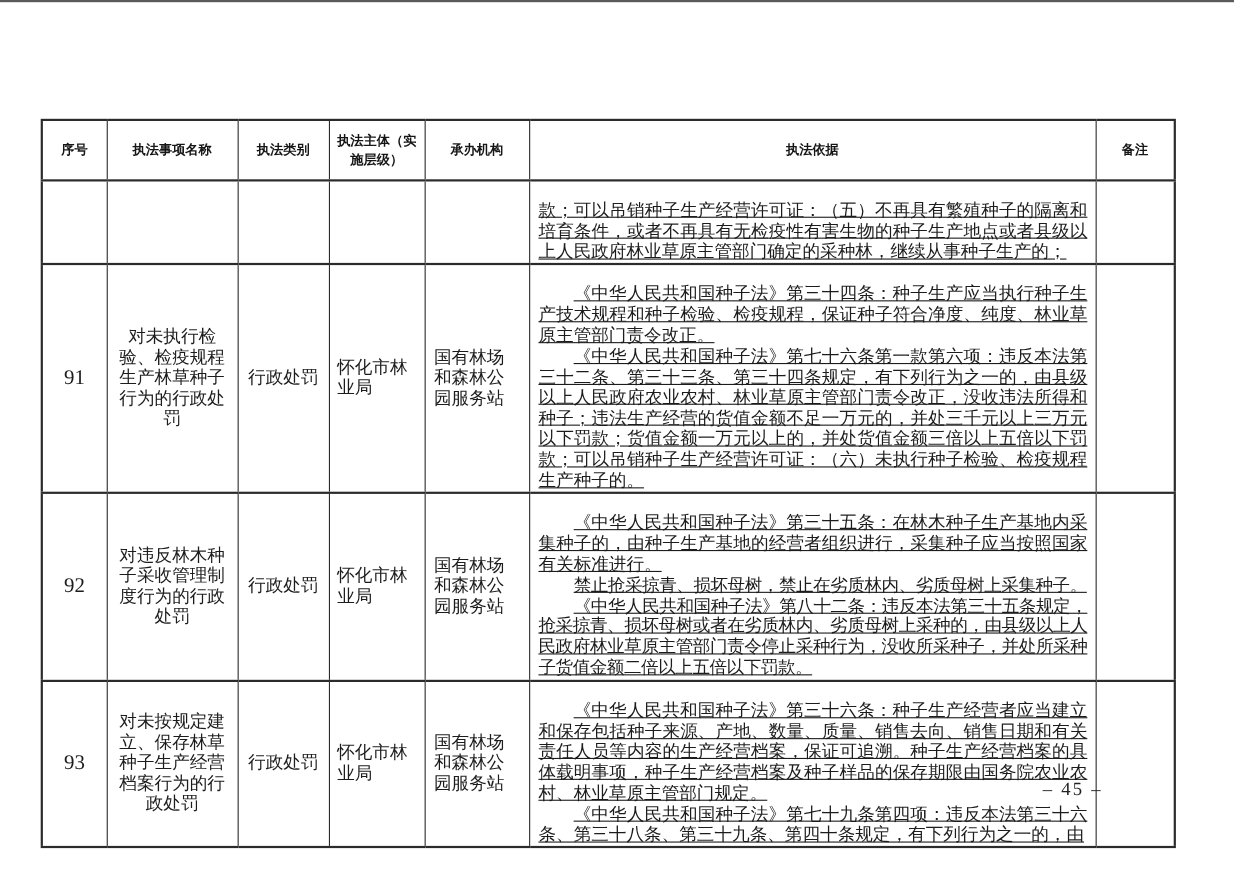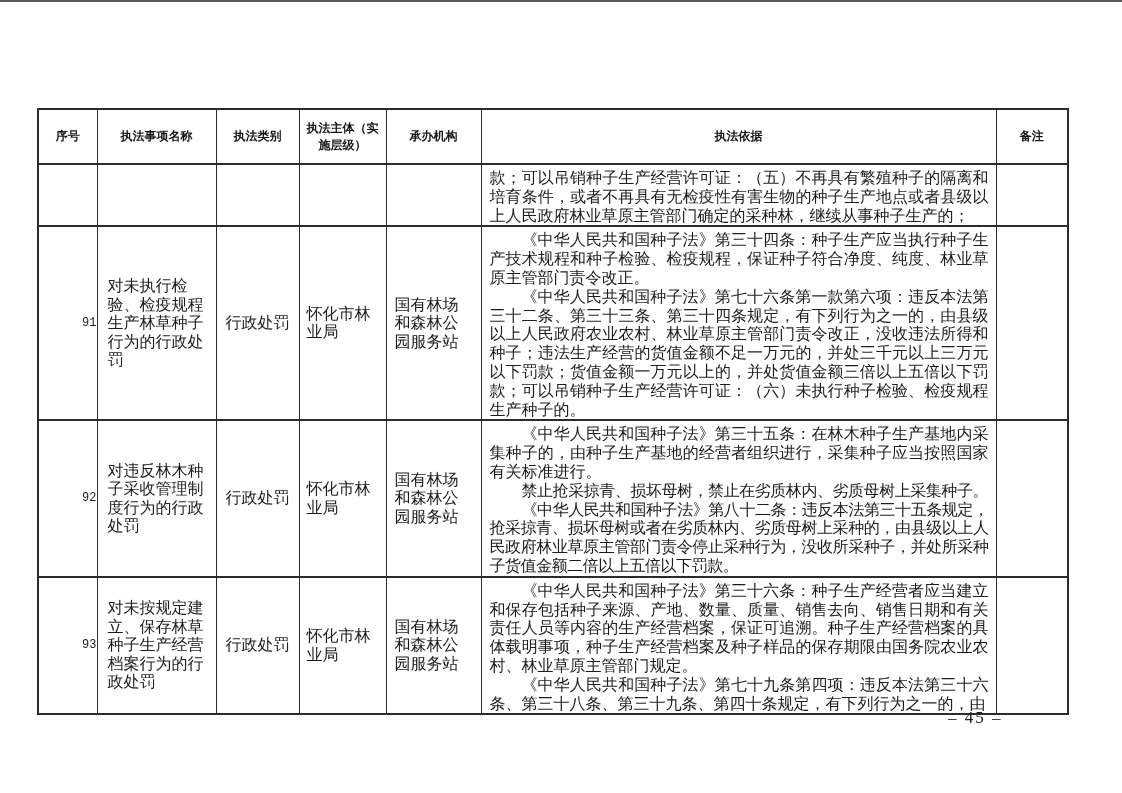--- a/index.html
+++ b/index.html
@@ -66,44 +66,44 @@
     text-align: center;
     padding: 0 6px;
     color: #161616;
   }
   td {
     font-size: 16px;
     line-height: 18.5px;
     padding: 0;
   }
   td.c-seq {
-    text-align: right;
-    font-size: 12px;
-    font-family: Liberation Mono, monospace;
+    text-align: center;
+    font-size: 19px;
   }
   td.c-name {
     padding: 0 10px;
-    text-align: left;
+    text-align: center;
   }
   td.c-cat {
     text-align: center;
   }
   td.c-subj {
     padding: 4px 7px;
     text-align: left;
   }
   td.c-agency {
     padding: 0 8px;
     text-align: left;
   }
   td.c-basis {
-    padding: 4px 7px 0 8px;
+    padding: 18px 7px 0 8px;
     vertical-align: top;
     text-align: justify;
     line-height: 18.8px;
+    text-decoration: underline;
   }
   td.c-basis p {
     margin: 0;
     text-indent: 2em;
   }
   td.c-basis p.no-indent {
     text-indent: 0;
   }
   td.c-basis p.squeeze {
     letter-spacing: -0.45px;

